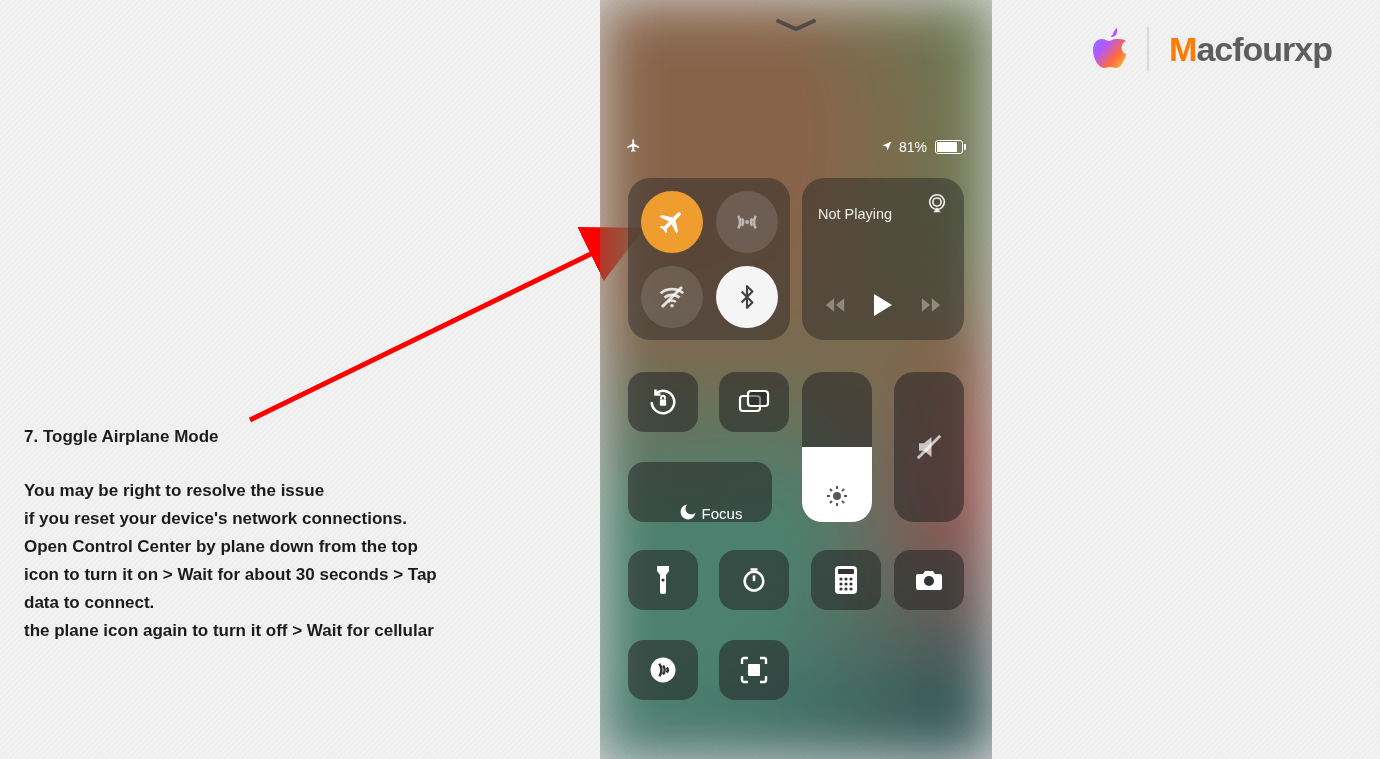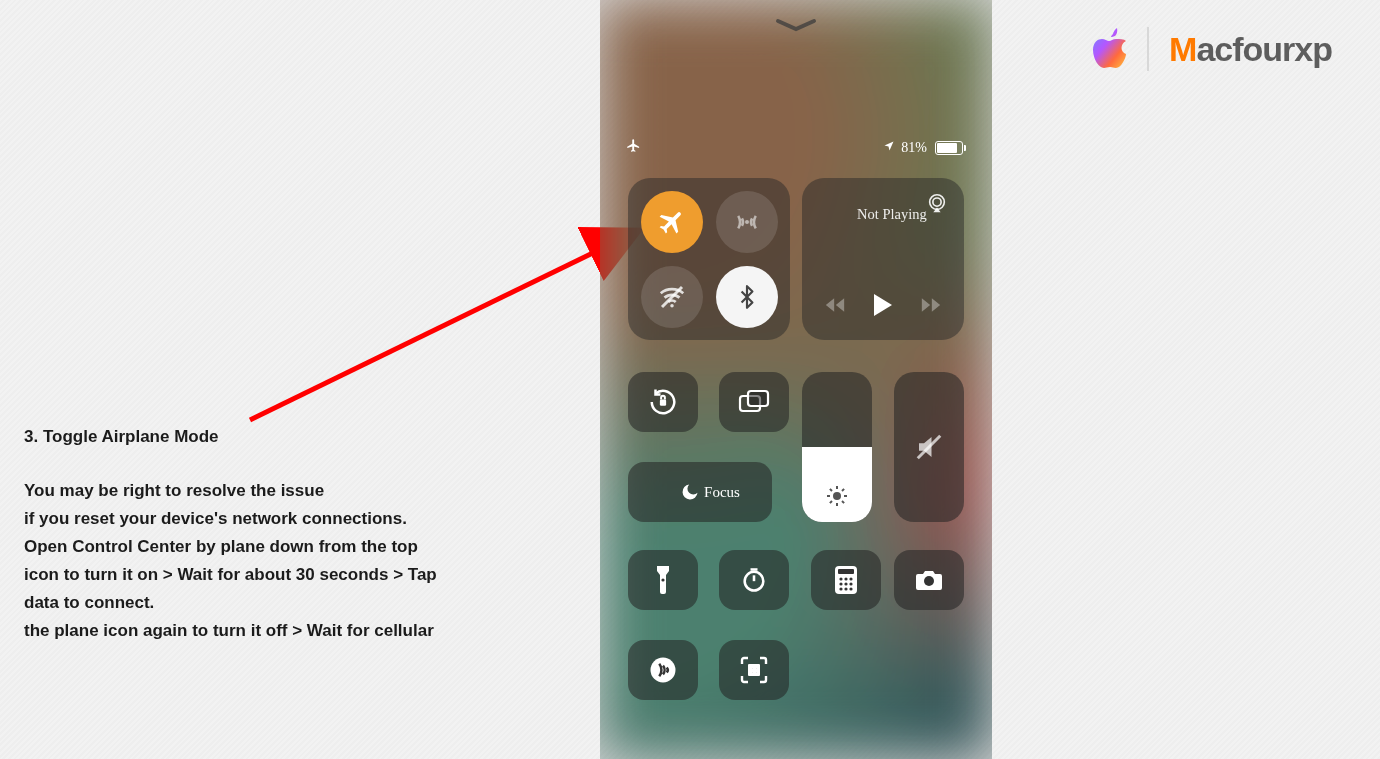--- a/index.html
+++ b/index.html
@@ -9,21 +9,21 @@
   .logo-mark{width:42px;height:46px;position:relative;}
   .logo-sep{width:2px;height:44px;background:#d8d8d8;}
   .logo-text{font-size:34px;font-weight:700;letter-spacing:-1px;color:#5d5d5d;}
   .logo-text .m1{color:#ff7a00;}
   
   .instr{position:absolute;left:24px;top:423px;color:#1b1b1b;font-weight:600;font-size:17px;line-height:1.65;}
   .instr h3{margin:0 0 26px 0;font-size:17px;font-weight:700;}
   
   .arrow-svg{position:absolute;left:240px;top:210px;pointer-events:none;}
   
-  .phone{position:absolute;left:600px;top:0;width:392px;height:759px;border-radius:0;overflow:hidden;font-family:Liberation Serif, serif;}
+  .phone{position:absolute;left:600px;top:0;width:392px;height:759px;border-radius:0;overflow:hidden;}
   .phone-blur{position:absolute;inset:0;background:
      radial-gradient(circle at 15% 18%, #8e6d55 0 22%, transparent 55%),
      radial-gradient(circle at 80% 10%, #6c8a63 0 20%, transparent 55%),
      radial-gradient(circle at 10% 70%, #5a8a7a 0 25%, transparent 60%),
      radial-gradient(circle at 75% 55%, #b04a4a 0 20%, transparent 55%),
      radial-gradient(circle at 55% 85%, #3a585c 0 25%, transparent 60%),
      linear-gradient(#9d9d9d,#8c8c8c);
      filter:blur(28px) saturate(1.25);}
   .phone-overlay{position:absolute;inset:0;background:rgba(40,40,40,0.12);}
   .phone-inner{position:relative;width:100%;height:100%;}
@@ -45,27 +45,27 @@
   
   .conn{left:28px;top:178px;width:162px;height:162px;}
   .conn-grid{position:absolute;inset:12px;display:grid;grid-template-columns:1fr 1fr;grid-template-rows:1fr 1fr;gap:12px;place-items:center;}
   .btn-airplane{background:#ef9d2e;}
   .btn-cell{background:rgba(255,255,255,0.13);}
   .btn-wifi{background:rgba(255,255,255,0.13);}
   .btn-bt{background:#f5f5f5;}
   
   .media{left:202px;top:178px;width:162px;height:162px;padding:16px;box-sizing:border-box;color:rgba(255,255,255,0.9);}
   .airplay-ico{position:absolute;top:14px;right:16px;}
-  .np{font-size:14.5px;font-weight:500;color:rgba(255,255,255,0.9);margin-top:12px;margin-left:39px;}
+  .np{font-size:14.5px;font-weight:500;color:rgba(255,255,255,0.9);margin-top:12px;}
   .media-controls{position:absolute;bottom:20px;left:0;right:0;display:flex;align-items:center;justify-content:center;gap:28px;}
   
   .lock{left:28px;top:372px;width:70px;height:60px;}
   .mirror{left:119px;top:372px;width:70px;height:60px;}
   
-  .focus{left:28px;top:462px;width:144px;height:60px;display:flex;align-items:center;gap:4px;padding-left:20px;box-sizing:border-box;color:#fff;font-size:15px;font-weight:500;}
+  .focus{left:28px;top:462px;width:144px;height:60px;display:flex;align-items:flex-end;gap:4px;padding-left:20px;box-sizing:border-box;color:#fff;font-size:15px;font-weight:500;}
   
   .bright{left:202px;top:372px;width:70px;height:150px;border-radius:20px;background:rgba(35,35,35,0.55);overflow:hidden;display:block;}
   .bright-fill{position:absolute;left:0;right:0;bottom:0;height:50%;background:#fff;}
   .bright-ico{position:absolute;left:50%;bottom:14px;transform:translateX(-50%);}
   
   .vol{left:294px;top:372px;width:70px;height:150px;border-radius:20px;background:rgba(35,35,35,0.55);display:flex;align-items:center;justify-content:center;}
   
   .row3 .tile{width:70px;height:60px;}
   .flash{left:28px;top:550px;}
   .timer{left:119px;top:550px;}
@@ -91,21 +91,21 @@
         </linearGradient>
           </defs>
         <path fill="url(#lg)" d="M27 8c1-4 4-6 4-6s1 4-1 7c-2 2-5 2-5 2s0-1 2-3zM30 13c-3 0-5 2-7 2s-4-2-7-2c-4 0-9 3-9 11 0 9 6 18 11 18 2 0 3-1 6-1s3 1 6 1c5 0 10-10 10-14-6-2-6-10 0-13-2-2-6-2-10-2z"></path>
       </svg>
     </div>
     <div class="logo-sep"></div>
     <div class="logo-text"><span class="m1">M</span>acfourxp</div>
   </div>
 
   <div class="instr">
-    <h3>3. Toggle Airplane Mode</h3>
+    <h3>7. Toggle Airplane Mode</h3>
     <div id="instr-body">
         <div>You may be right to resolve the issue</div>
         <div>if you reset your device's network connections.</div>
         <div>Open Control Center by plane down from the top</div>
         <div>icon to turn it on &gt; Wait for about 30 seconds &gt; Tap</div>
         <div>data to connect.</div>
         <div>the plane icon again to turn it off &gt; Wait for cellular</div>
       </div>
   </div>
 

